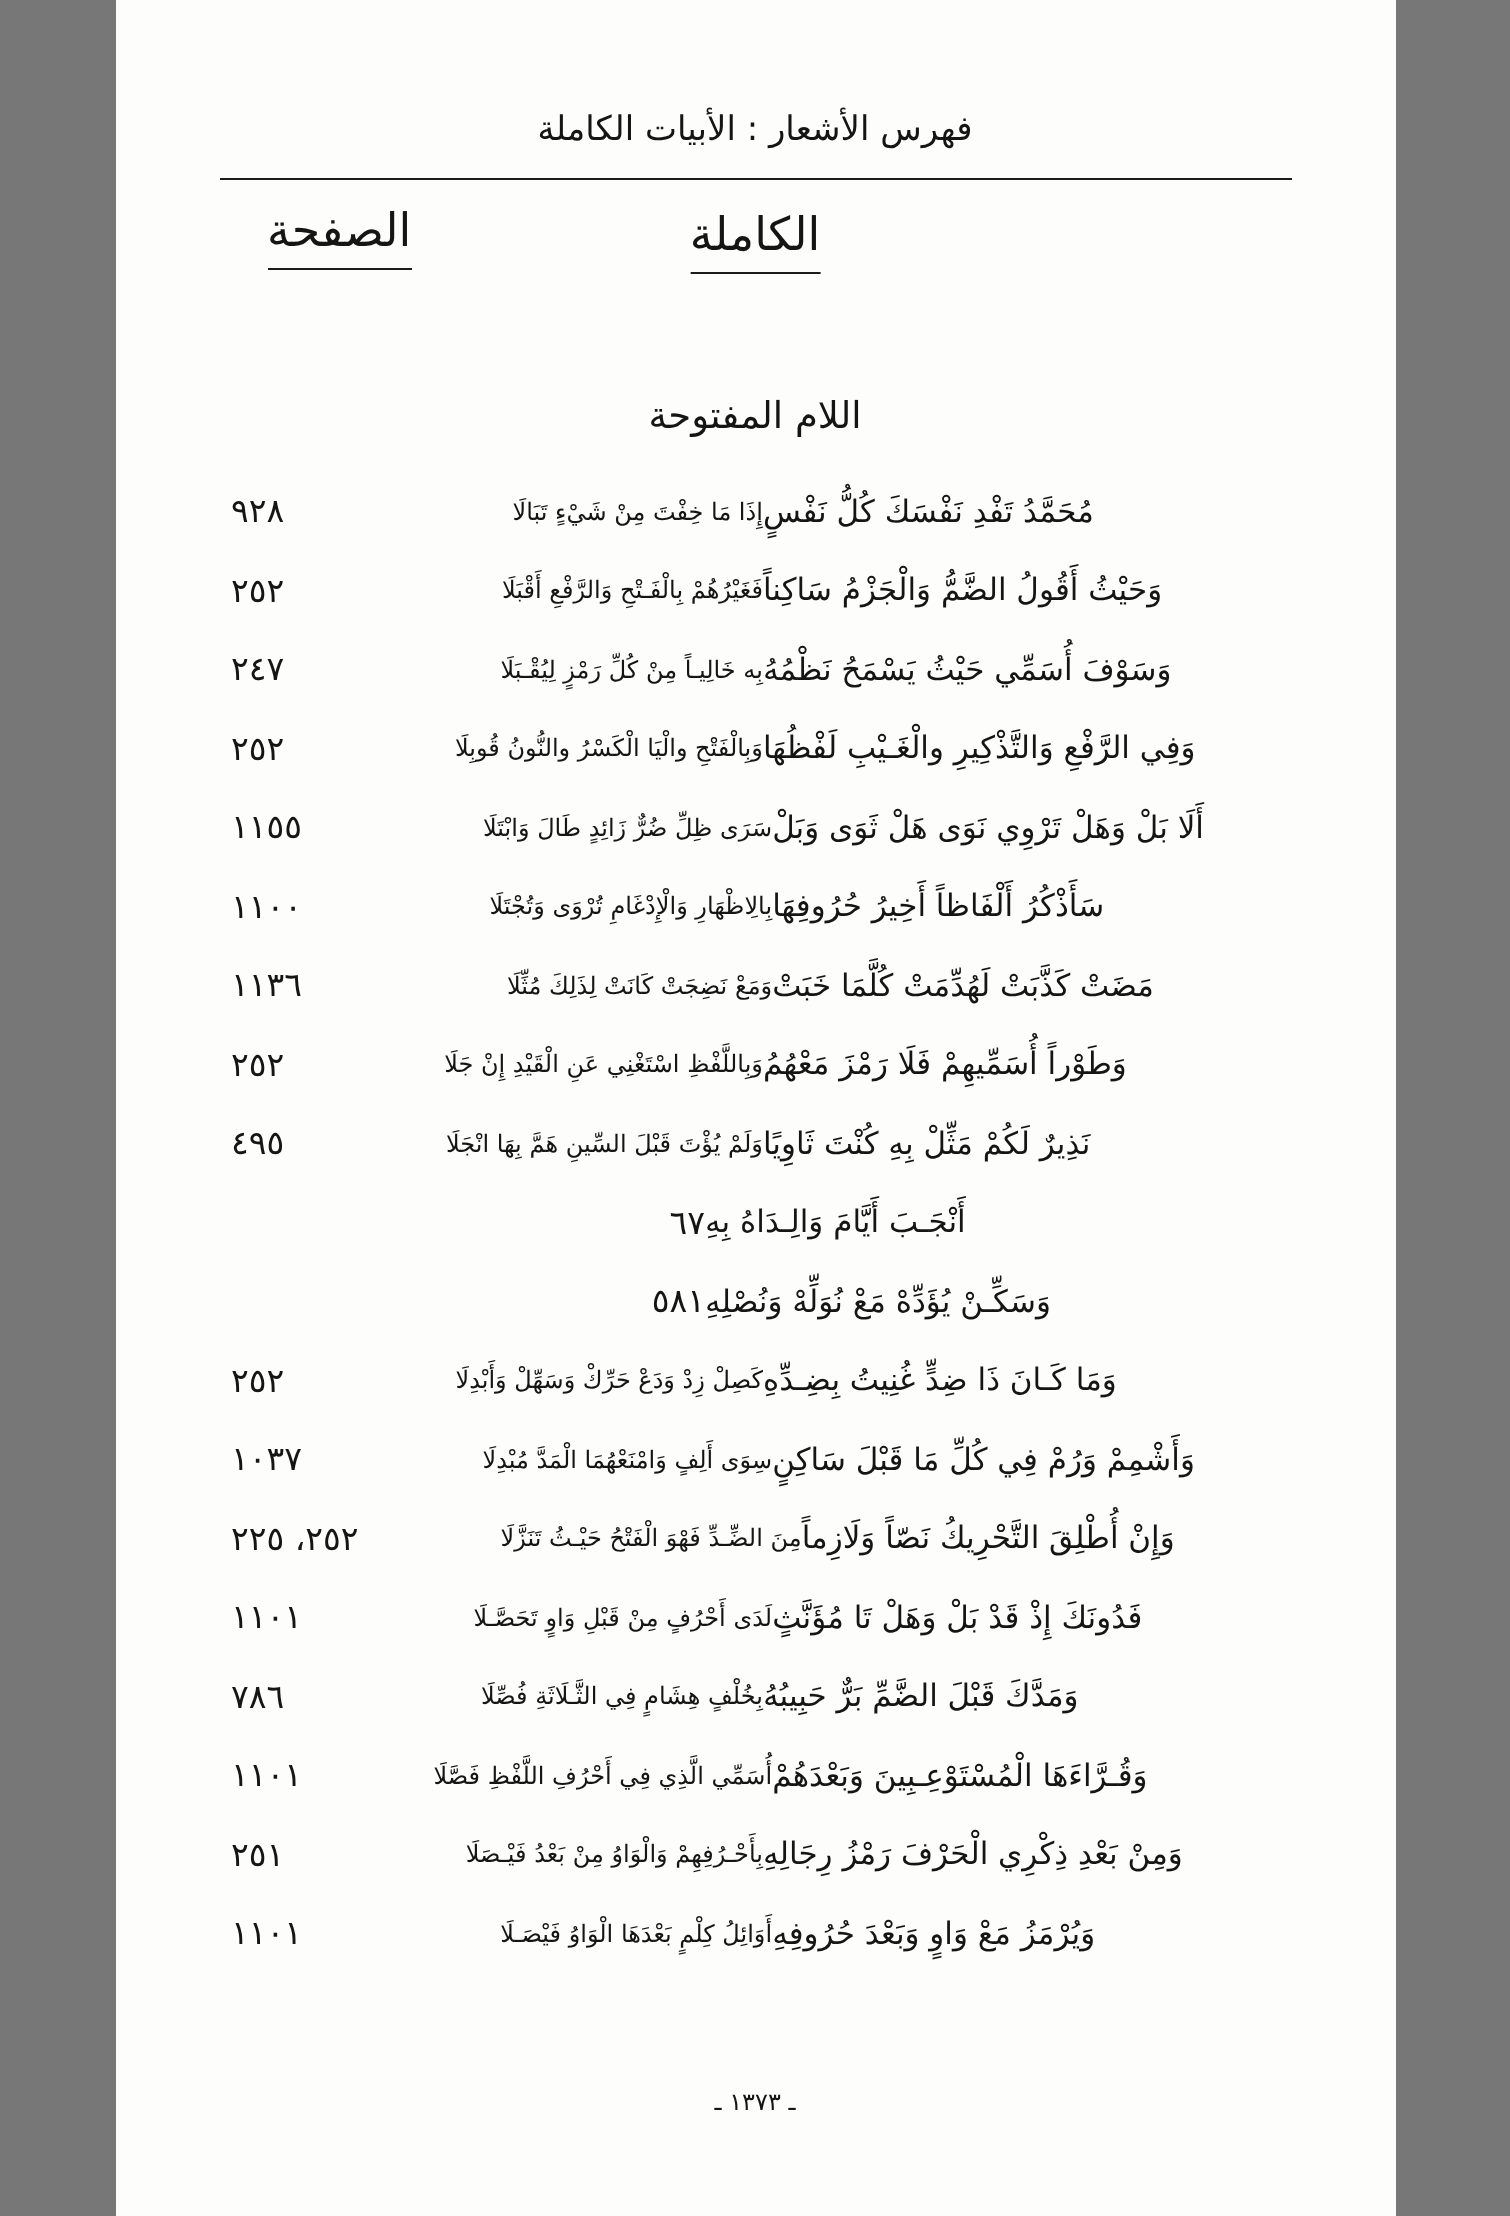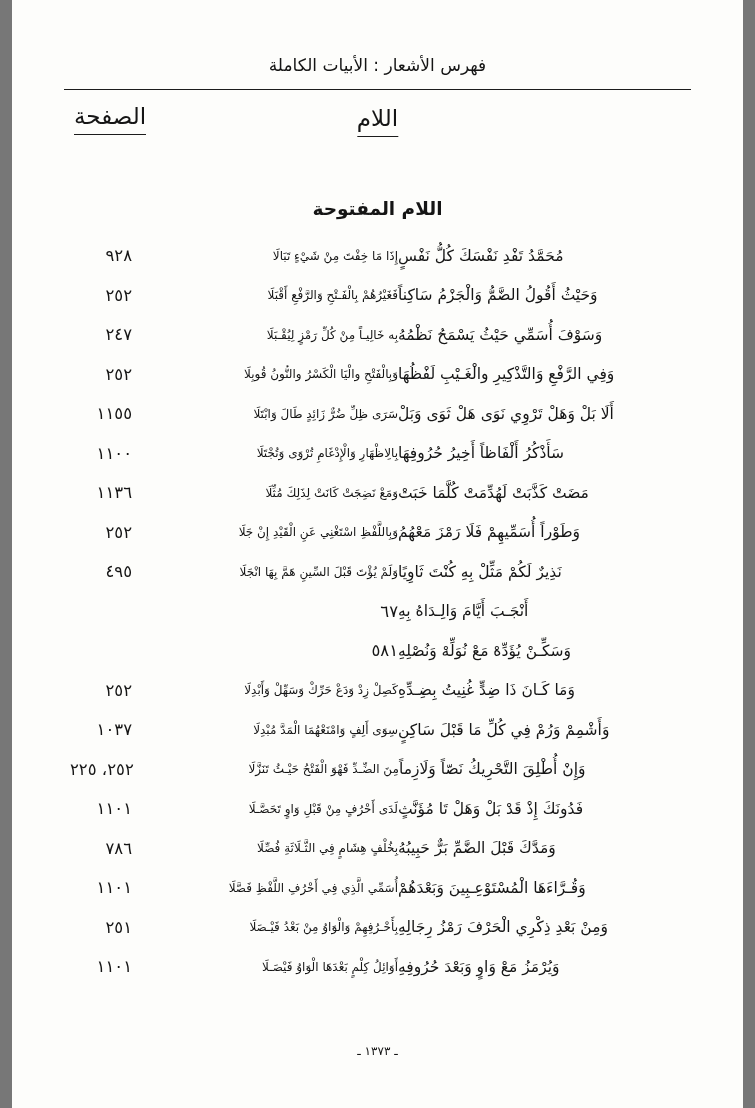--- a/index.html
+++ b/index.html
@@ -1,17 +1,17 @@
 <!DOCTYPE html>
 <html lang="ar" dir="rtl"><head>
 <meta charset="utf-8">
 <style>
   html, body { margin: 0; padding: 0; background: #777; }
   .page {
-    width: 731px;
+    width: 640px;
     height: 1108px;
     margin: 0 auto;
     background: #fdfdfb;
     color: #151515;
     font-family: "DejaVu Sans", sans-serif;
     direction: rtl;
     position: relative;
     box-sizing: border-box;
     padding: 54px 56px 0 56px;
     overflow: hidden;
@@ -42,25 +42,25 @@
   }
   .colhead-bayt {
     position: absolute;
     top: 6px;
     left: 50%;
     transform: translateX(-50%);
   }
   .colhead-safha {
     position: absolute;
     top: 4px;
-    left: 6px;
+    left: 20px;
   }
   .section-title {
     text-align: center;
-    font-weight: bold;
+    font-weight: normal;
     font-size: 18.5px;
     margin: 44px 0 0 0;
   }
   .verse-table { margin-top: 17px; }
   .vrow {
     display: flex;
     align-items: center;
     height: 39.5px;
   }
   .sadr {
@@ -96,21 +96,21 @@
 </head>
 <body>
 
 <div class="page">
 
   <h1 class="doc-title">فهرس الأشعار : الأبيات الكاملة</h1>
 
   <hr class="head-rule">
 
   <div class="colheads">
-    <span class="colhead colhead-bayt">اللام</span>
+    <span class="colhead colhead-bayt">الكاملة</span>
     <span class="colhead colhead-safha">الصفحة</span>
   </div>
 
   <div class="section-title">اللام المفتوحة</div>
 
   <div class="verse-table">
   <div class="vrow">
     <div class="sadr">مُحَمَّدُ تَفْدِ نَفْسَكَ كُلُّ نَفْسٍ</div>
     <div class="ajuz">إِذَا مَا خِفْتَ مِنْ شَيْءٍ تَبَالَا</div>
     <div class="pnum">٩٢٨</div>

